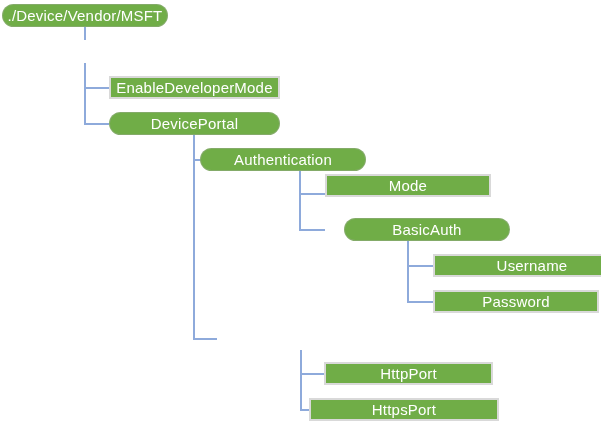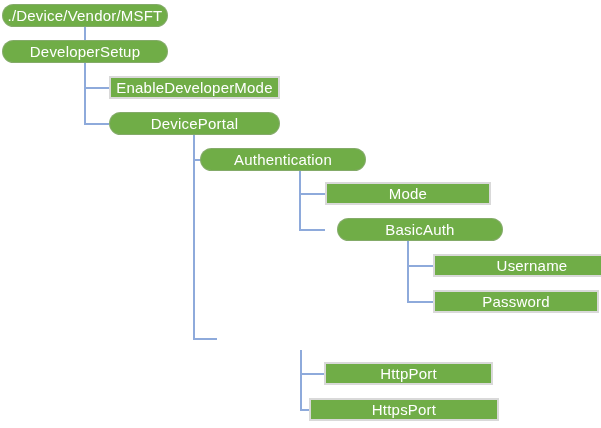--- a/index.html
+++ b/index.html
@@ -63,24 +63,23 @@
 
   <div class="line v" style="left:407px; top:241px; height:62px;"></div>
   <div class="line h" style="left:407px; top:265px; width:26px;"></div>
   <div class="line h" style="left:407px; top:301px; width:26px;"></div>
 
   <div class="line v" style="left:300px; top:350px; height:61px;"></div>
   <div class="line h" style="left:300px; top:373px; width:25px;"></div>
   <div class="line h" style="left:300px; top:409px; width:25px;"></div>
 
   <div class="node pill" style="left:2px;   top:4px;   width:166px;">./Device/Vendor/MSFT</div>
-  <div class="node pill" style="left:2px;   top:40px;  width:166px;">DeveloperSetup</div>
   <div class="node rect" style="left:109px; top:76px;  width:171px;">EnableDeveloperMode</div>
   <div class="node pill" style="left:109px; top:112px; width:171px;">DevicePortal</div>
   <div class="node pill" style="left:200px; top:148px; width:166px;">Authentication</div>
-  <div class="node rect" style="left:325px; top:182px; width:166px;">Mode</div>
-  <div class="node pill" style="left:337px; top:218px; width:166px;">BasicAuth</div>
+  <div class="node rect" style="left:325px; top:174px; width:166px;">Mode</div>
+  <div class="node pill" style="left:344px; top:218px; width:166px;">BasicAuth</div>
   <div class="node rect" style="left:433px; top:254px; width:198px;">Username</div>
   <div class="node rect" style="left:433px; top:290px; width:166px;">Password</div>
   <div class="node rect" style="left:324px; top:362px; width:169px;">HttpPort</div>
   <div class="node rect" style="left:309px; top:398px; width:190px;">HttpsPort</div>
 
 </div>
 
 </body></html>

